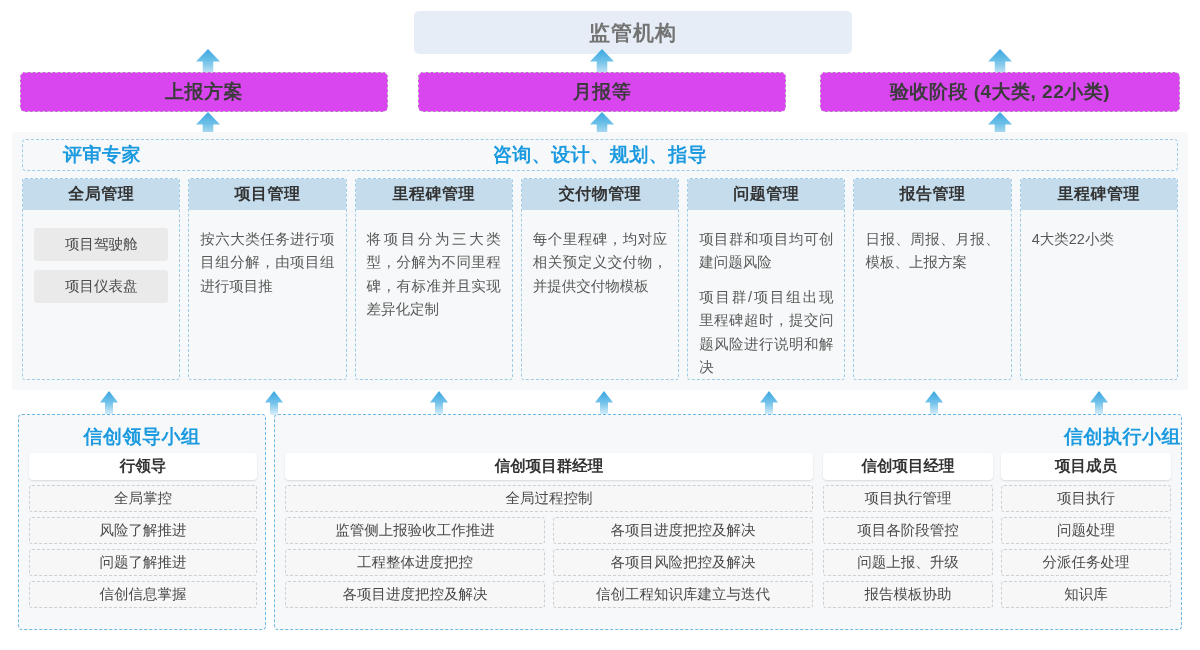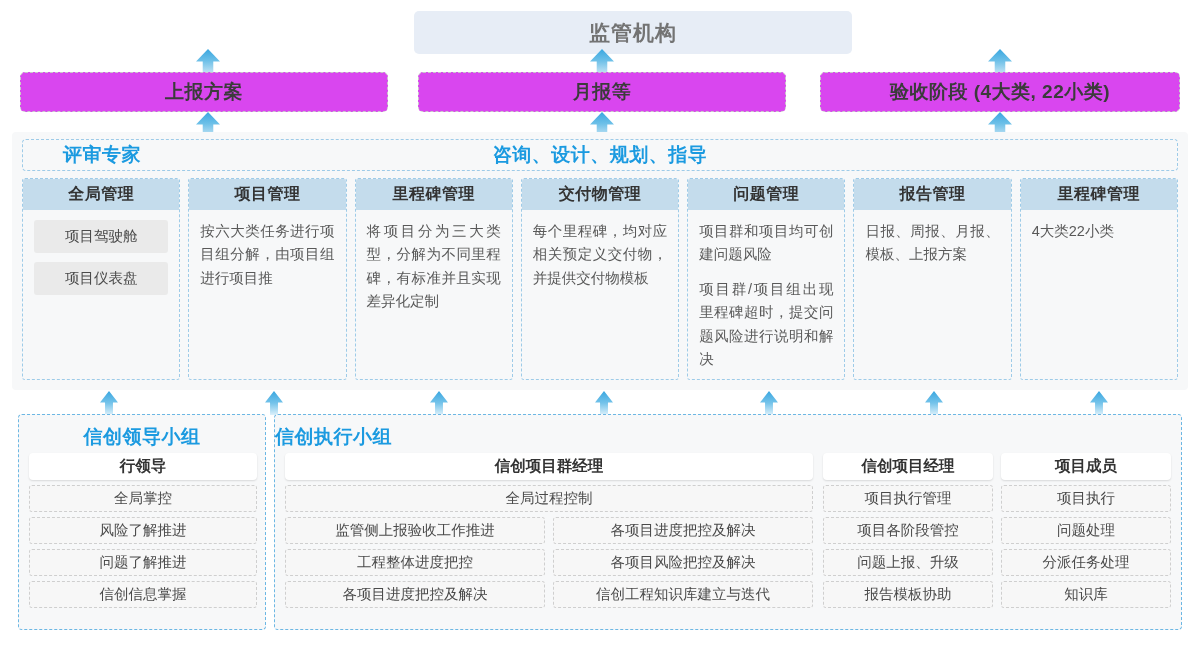--- a/index.html
+++ b/index.html
@@ -84,21 +84,21 @@
     border-radius: 3px;
     background: #f7f8f9;
     overflow: hidden;
   }
   .card-head {
     height: 31px;
     background: #c4dcec;
     display: flex; align-items: center; justify-content: center;
     color: #333333; font-size: 16px; font-weight: bold; letter-spacing: .5px;
   }
-  .card-body { padding: 10px 11px 6px 11px; }
+  .card-body { padding: 18px 11px 6px 11px; }
   .card-body p {
     color: #595959; font-size: 14.5px; line-height: 1.62;
     text-align: justify; text-justify: inter-ideograph;
     margin-bottom: 11px;
   }
   .card-body p:last-child { margin-bottom: 0; }
   .pill {
     background: #eaeaea;
     border-radius: 3px;
     color: #4a4a4a; font-size: 14.5px;
@@ -118,21 +118,21 @@
   .grp.lead { left: 18px; width: 248px; }
   .grp.exec { left: 274px; width: 908px; }
 
   .grp-title {
     text-align: center;
     color: #1b9ae0; font-size: 19px; font-weight: bold;
     letter-spacing: .5px;
     padding-top: 9px;
     height: 38px;
   }
-  .grp.exec .grp-title { text-align: left; }
+  .grp.exec .grp-title { text-align: right; }
 
   .role-head {
     background: #ffffff;
     border-radius: 4px;
     box-shadow: 0 1px 2px rgba(0,0,0,.13);
     height: 27px;
     display: flex; align-items: center; justify-content: center;
     color: #333333; font-size: 15.5px; font-weight: bold;
   }
   .role-item {

